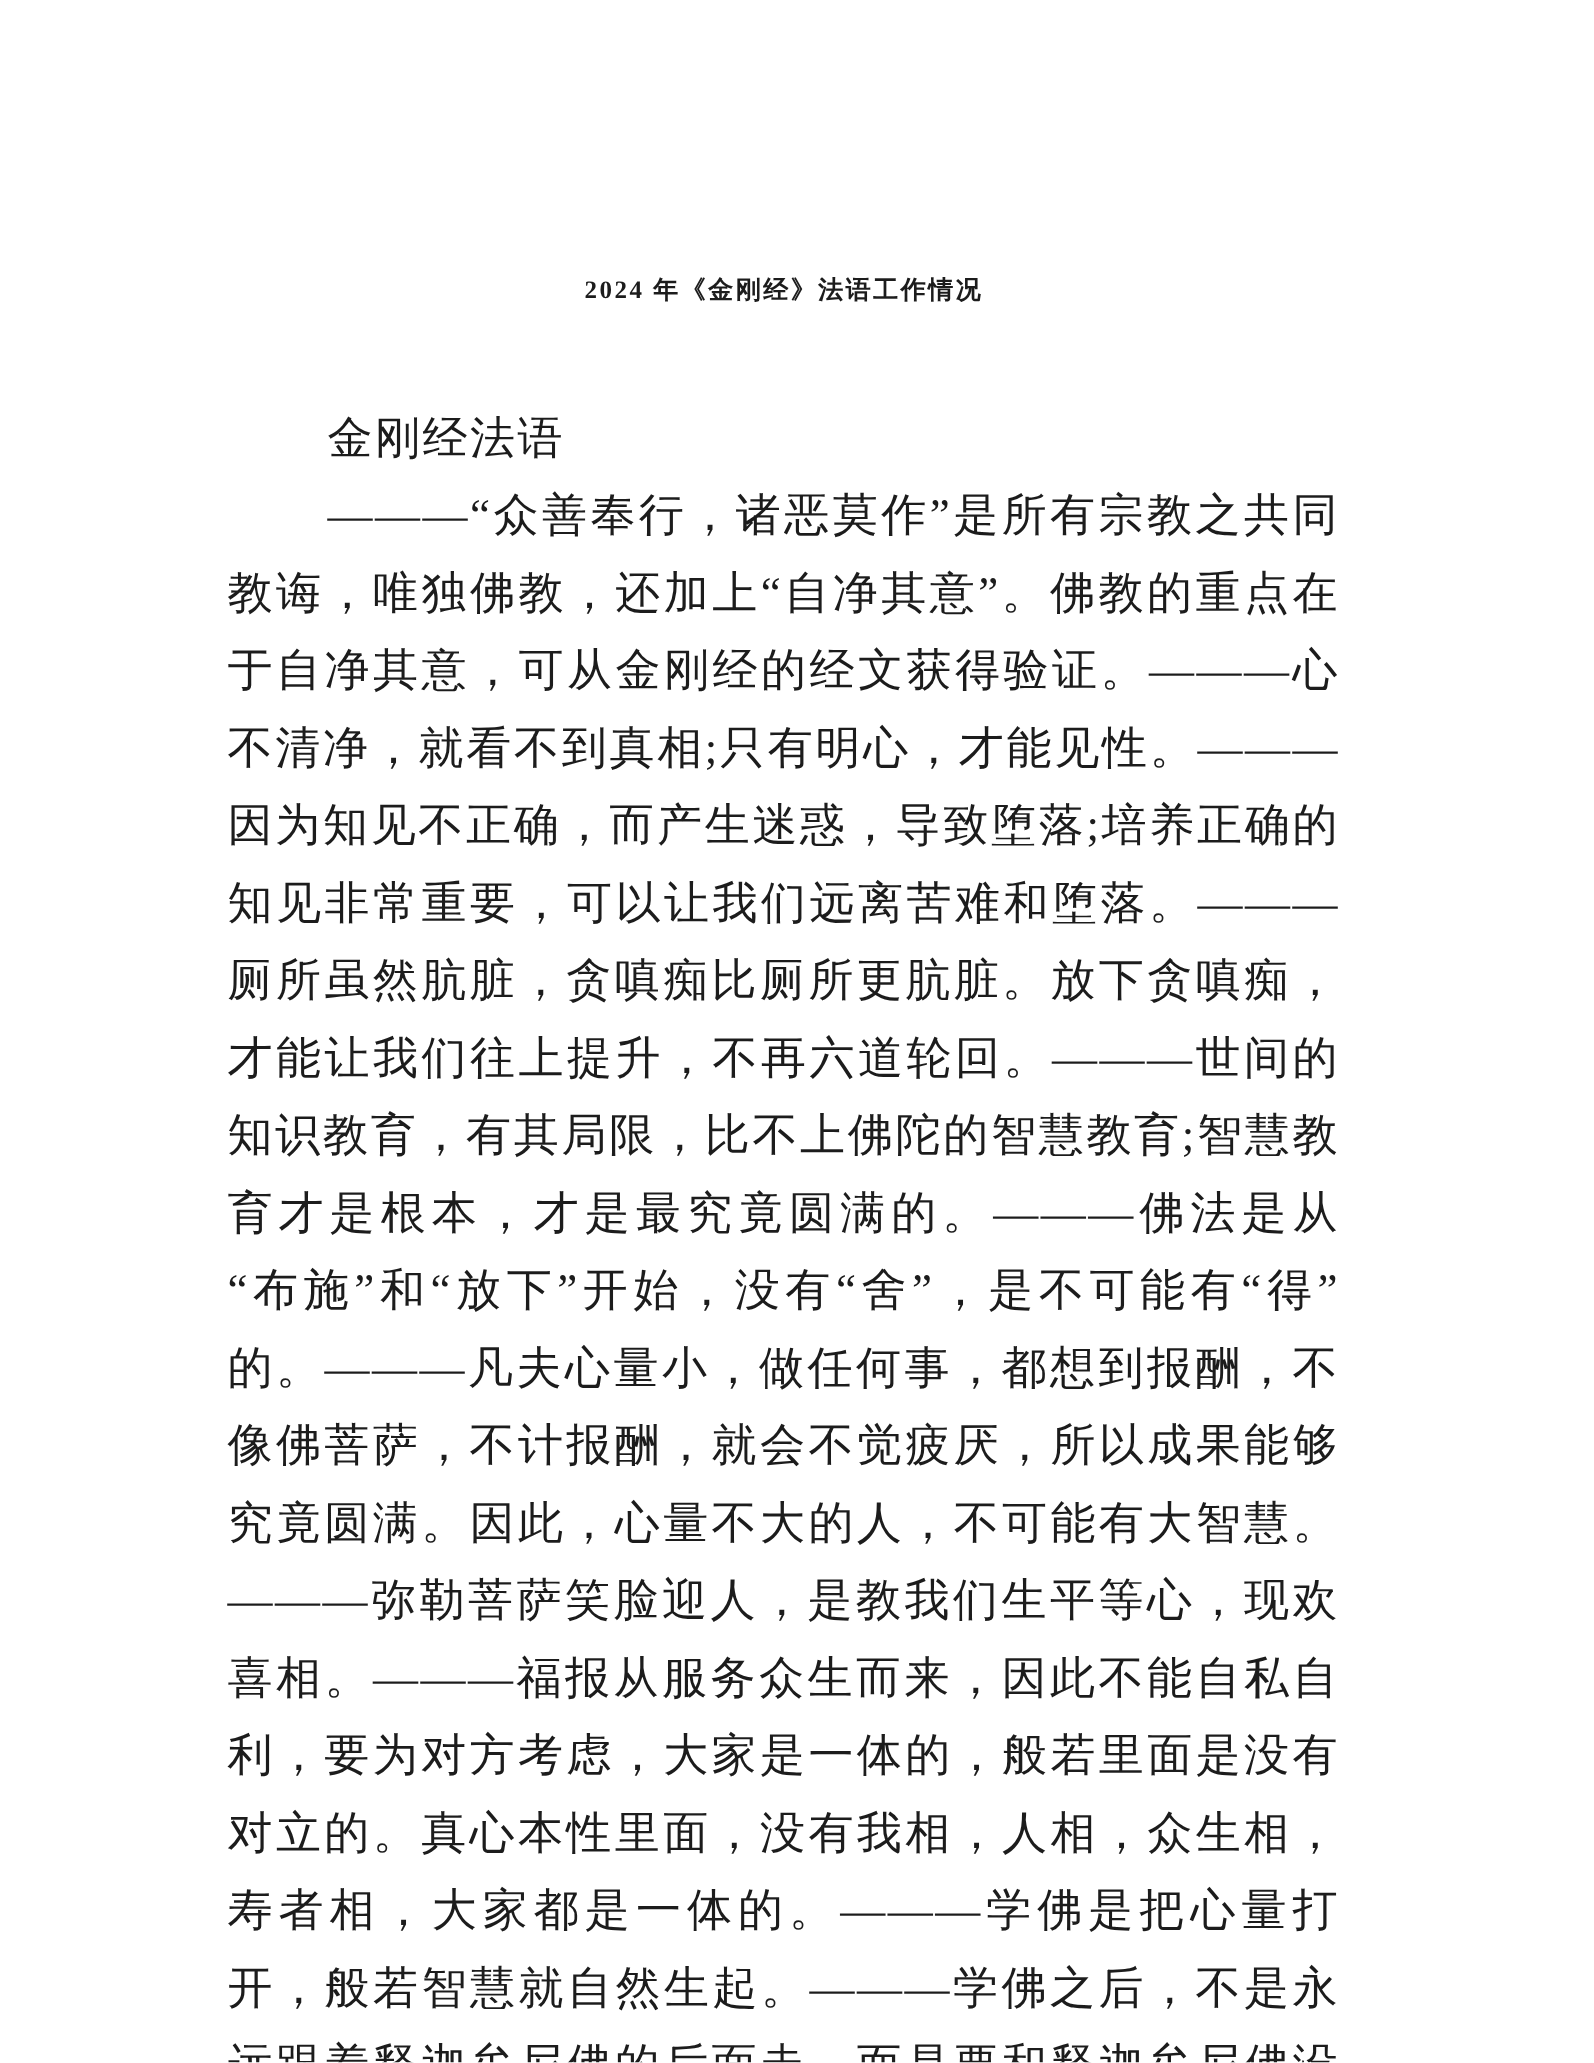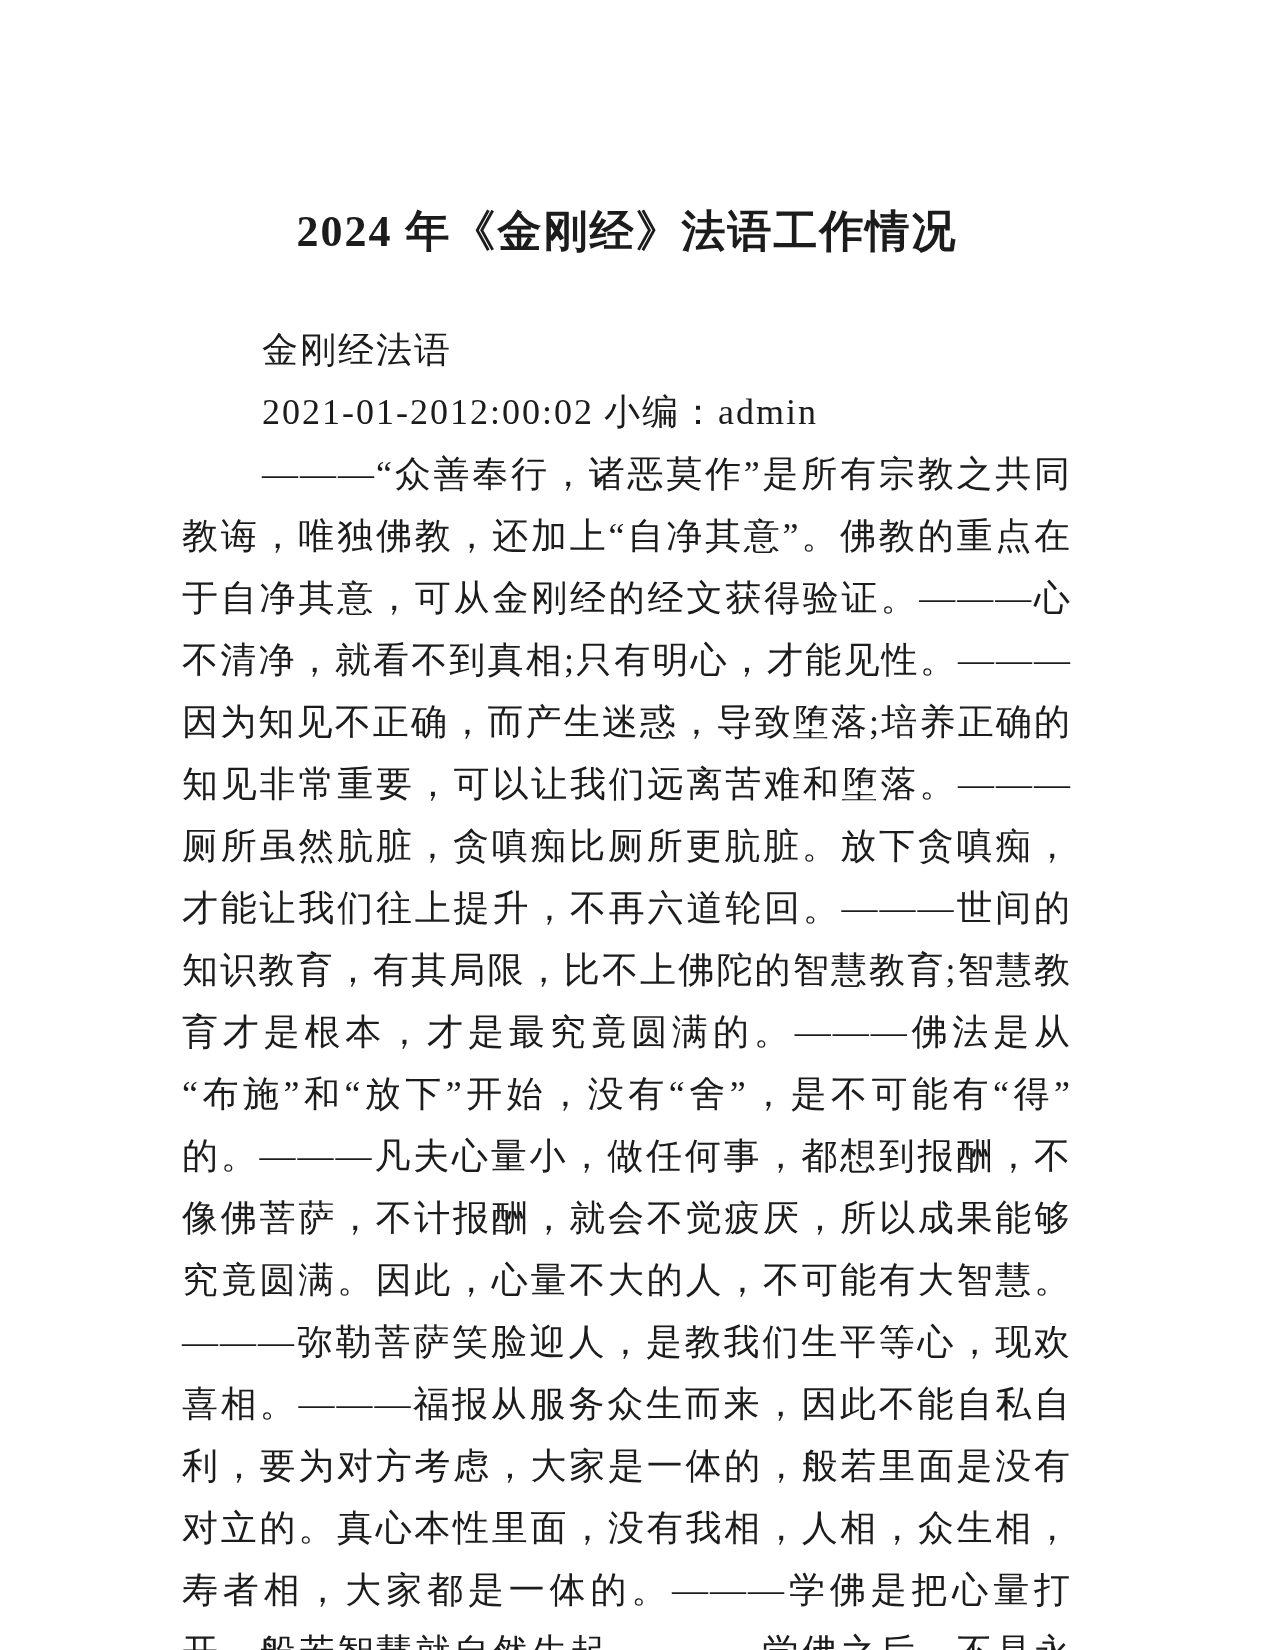--- a/index.html
+++ b/index.html
@@ -14,21 +14,21 @@
     background: #ffffff;
     overflow: hidden;
     font-family: "Liberation Serif", "DejaVu Serif", serif;
     color: #1c1c1c;
   }
   .content {
     padding: 212px 203px 0 182px;
   }
   .doc-title {
     margin: 0 0 67px 0;
-    font-size: 44px;
+    font-size: 20px;
     font-weight: bold;
     line-height: 40px;
     letter-spacing: 2px;
     text-align: center;
     white-space: nowrap;
   }
   .para {
     margin: 0;
     font-size: 36px;
     line-height: 62px;
@@ -46,18 +46,17 @@
 </head>
 <body>
 
 <div class="page">
   <div class="content">
 
     <h1 class="doc-title">2024 年《金刚经》法语工作情况</h1>
 
     <p class="para">金刚经法语</p>
 
-    <p class="para"><span>2021-01-2012:00:02</span><span class="editor-label">小编：</span><span>admin</span></p>
 
     <p class="para body-para">———“众善奉行，诸恶莫作”是所有宗教之共同教诲，唯独佛教，还加上“自净其意”。佛教的重点在于自净其意，可从金刚经的经文获得验证。———心不清净，就看不到真相;只有明心，才能见性。———因为知见不正确，而产生迷惑，导致堕落;培养正确的知见非常重要，可以让我们远离苦难和堕落。———厕所虽然肮脏，贪嗔痴比厕所更肮脏。放下贪嗔痴，才能让我们往上提升，不再六道轮回。———世间的知识教育，有其局限，比不上佛陀的智慧教育;智慧教育才是根本，才是最究竟圆满的。———佛法是从“布施”和“放下”开始，没有“舍”，是不可能有“得”的。———凡夫心量小，做任何事，都想到报酬，不像佛菩萨，不计报酬，就会不觉疲厌，所以成果能够究竟圆满。因此，心量不大的人，不可能有大智慧。———弥勒菩萨笑脸迎人，是教我们生平等心，现欢喜相。———福报从服务众生而来，因此不能自私自利，要为对方考虑，大家是一体的，般若里面是没有对立的。真心本性里面，没有我相，人相，众生相，寿者相，大家都是一体的。———学佛是把心量打开，般若智慧就自然生起。———学佛之后，不是永远跟着释迦牟尼佛的后面走，而是要和释迦牟尼佛没有两样。把自性的金刚般若波罗蜜拿出来，我们和佛没有两样，佛所讲的</p>
 
   </div>
 </div>
 
 </body></html>

